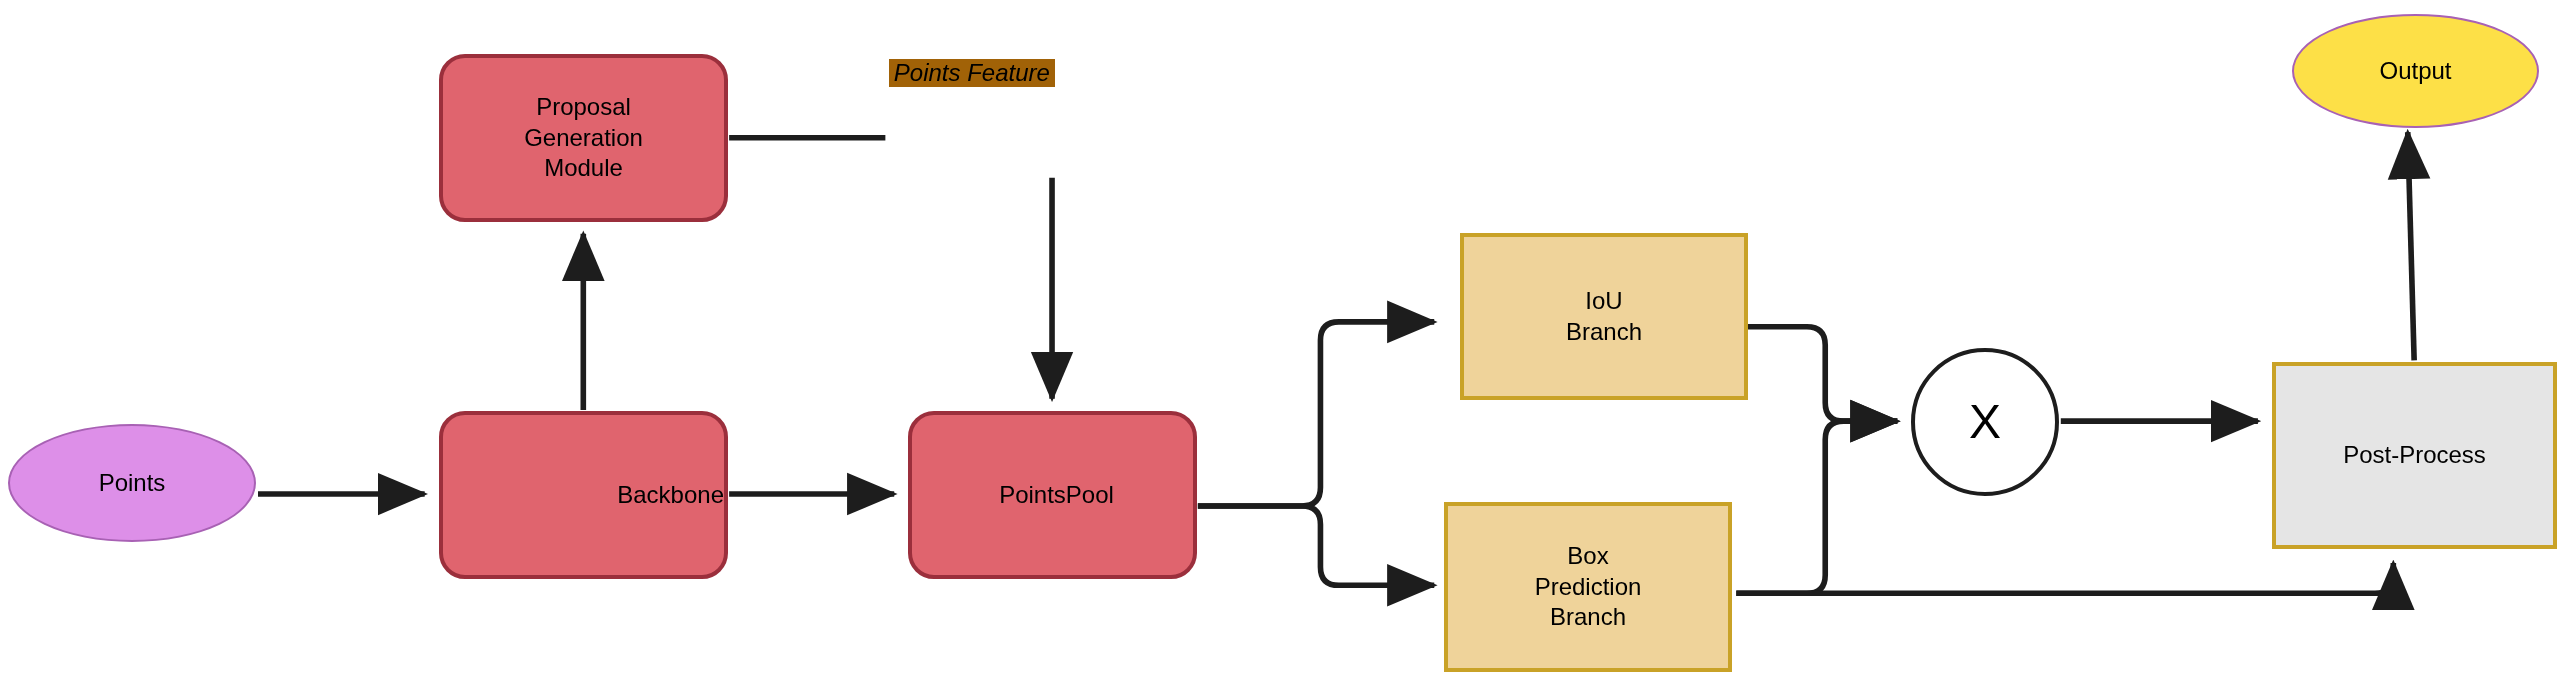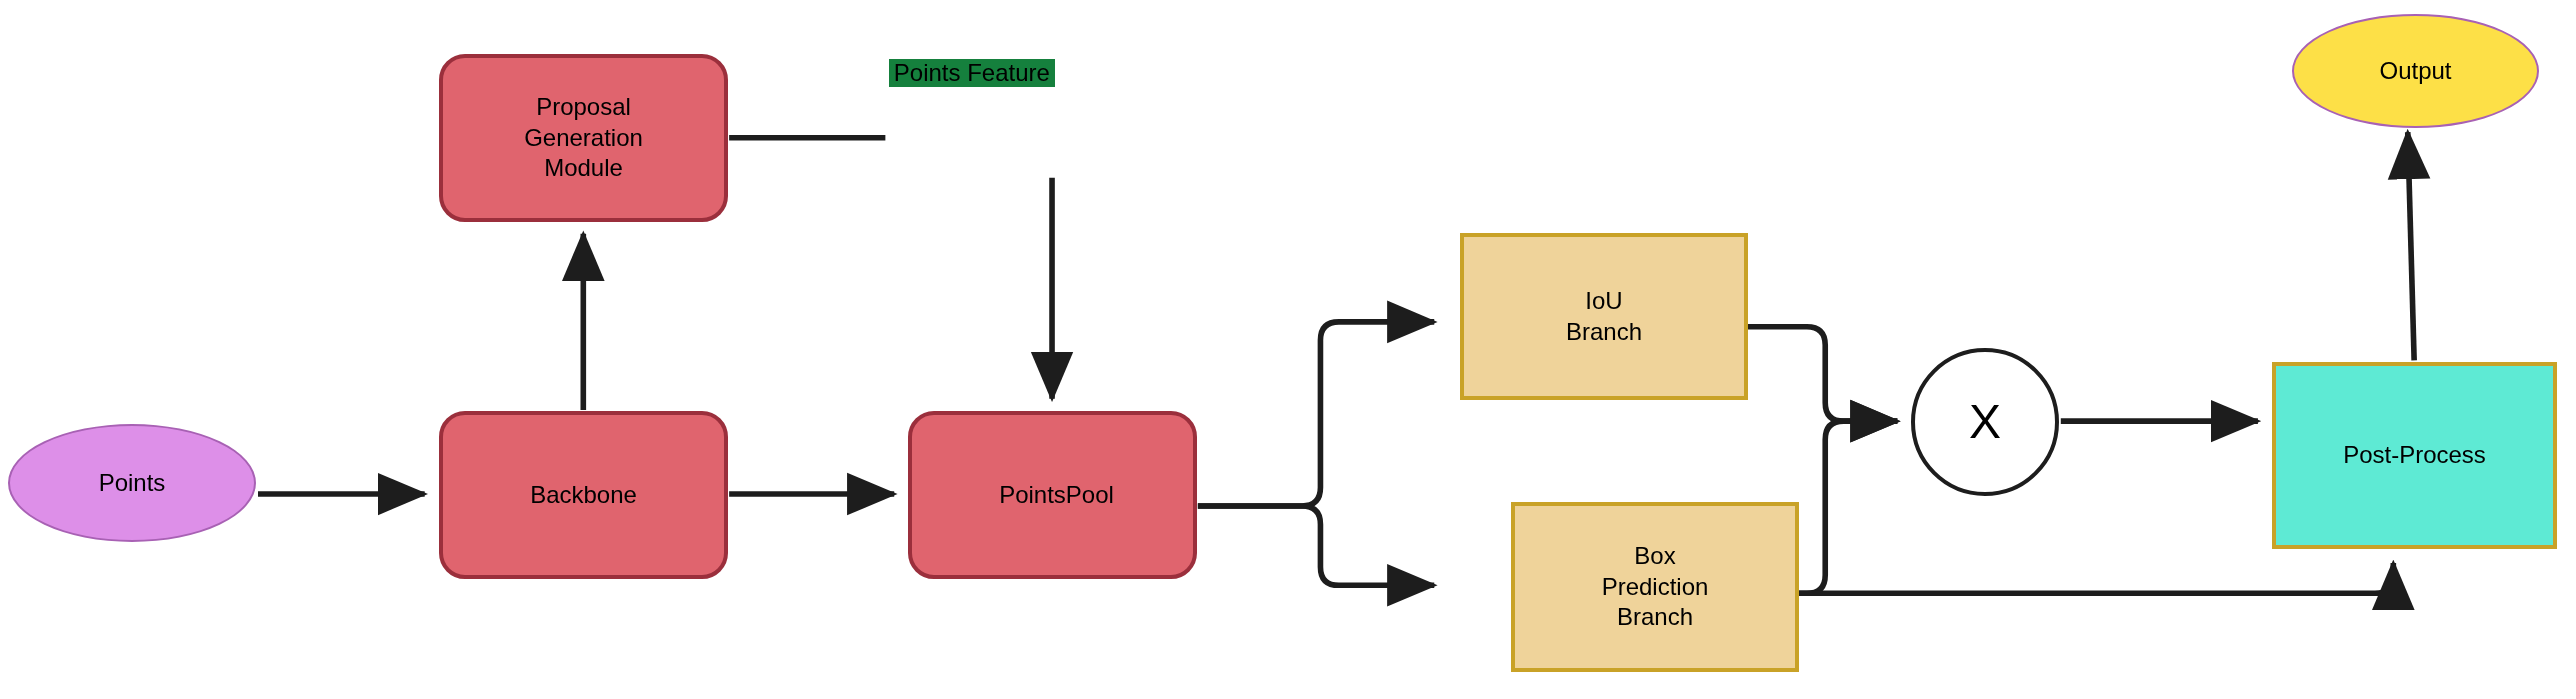--- a/index.html
+++ b/index.html
@@ -41,22 +41,23 @@
   .node-ellipse {
     border-radius: 50%;
   }
   .node-circle {
     border-radius: 50%;
   }
   .label-free {
     position: absolute;
     color: #000000;
     white-space: nowrap;
-    background: #15803d;
+    background: #a16207;
     padding: 0 4.8px;
+    font-style: italic;
   }
 </style>
 </head>
 <body>
 
 <div id="canvas">
 
   <svg id="edges" viewBox="0 0 3215 873" preserveAspectRatio="none" xmlns="http://www.w3.org/2000/svg">
     <defs>
       <marker id="arrowhead" markerWidth="9" markerHeight="8" refX="8.4" refY="4" orient="auto" markerUnits="strokeWidth">
@@ -95,44 +96,44 @@
   <div class="node node-ellipse" style="left:8px; top:424px; width:248px; height:118px; background:#dd8fe8; border:2.4px solid #a861b4; font-size:24px;">
     <span>Points</span>
   </div>
 
   <div class="node node-rounded" style="left:439px; top:54px; width:289px; height:168px; background:#e0646e; border:4px solid #9b2f3c; font-size:24px;">
     <span>Proposal
 Generation
 Module</span>
   </div>
 
-  <div class="node node-rounded" style="left:439px; top:411px; width:289px; height:168px; background:#e0646e; border:4px solid #9b2f3c; font-size:24px;">
+  <div class="node node-rounded" style="left:439px; top:411px; width:289px; height:168px; background:#e0646e; border:4px solid #9b2f3c; font-size:24px;justify-content:flex-end;">
     <span>Backbone</span>
   </div>
 
   <div class="node node-rounded" style="left:908px; top:411px; width:289px; height:168px; background:#e0646e; border:4px solid #9b2f3c; font-size:24px;padding-left:8px;">
     <span>PointsPool</span>
   </div>
 
   <div class="node" style="left:1448px; top:233px; width:288px; height:167px; background:#efd39a; border:4px solid #c9a227; font-size:24px;margin-left:12px;">
     <span>IoU
 Branch</span>
   </div>
 
-  <div class="node" style="left:1511px; top:502px; width:288px; height:170px; background:#efd39a; border:4px solid #c9a227; font-size:24px;">
+  <div class="node" style="left:1444px; top:502px; width:288px; height:170px; background:#efd39a; border:4px solid #c9a227; font-size:24px;">
     <span>Box
 Prediction
 Branch</span>
   </div>
 
   <div class="node node-circle" style="left:1911px; top:348px; width:148px; height:148px; background:#ffffff; border:4.8px solid #1d1d1d; font-size:48px;">
     <span>X</span>
   </div>
 
-  <div class="node" style="left:2272px; top:362px; width:285px; height:187px; background:#5eead4; border:4px solid #c9a227; font-size:24px;">
+  <div class="node" style="left:2272px; top:362px; width:285px; height:187px; background:#e5e5e5; border:4px solid #c9a227; font-size:24px;">
     <span>Post-Process</span>
   </div>
 
   <div class="node node-ellipse" style="left:2292px; top:14.4px; width:247px; height:114px; background:#fde047; border:2.4px solid #a861b4; font-size:24px;">
     <span>Output</span>
   </div>
 
   <div class="label-free" style="left:889px; top:59px; font-size:24px;">
     <span>Points Feature</span>
   </div>

